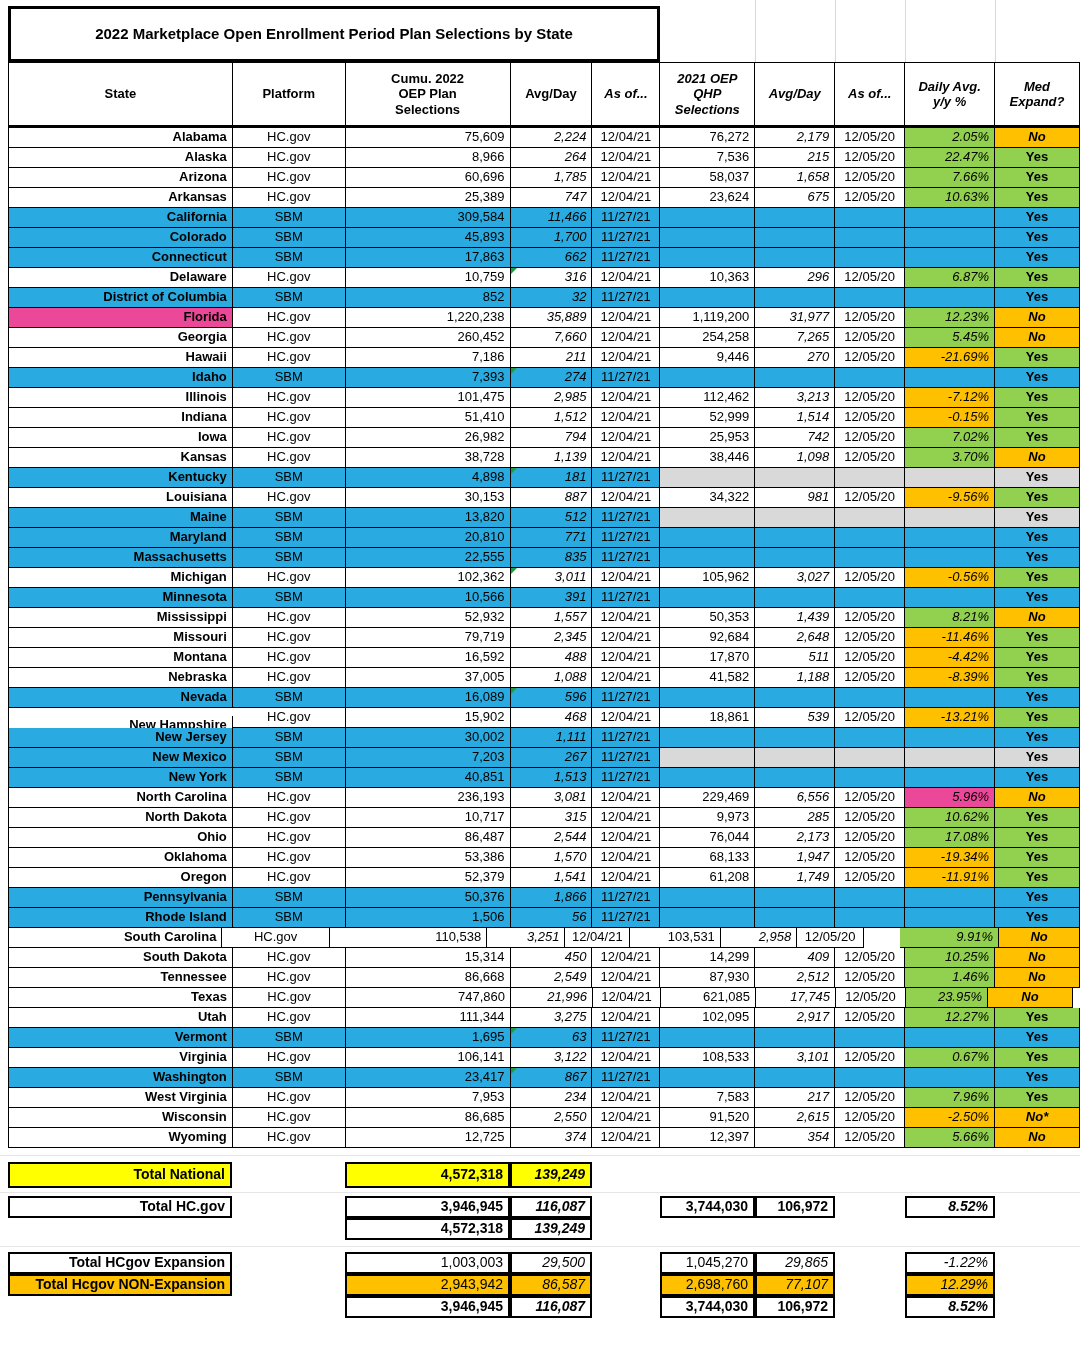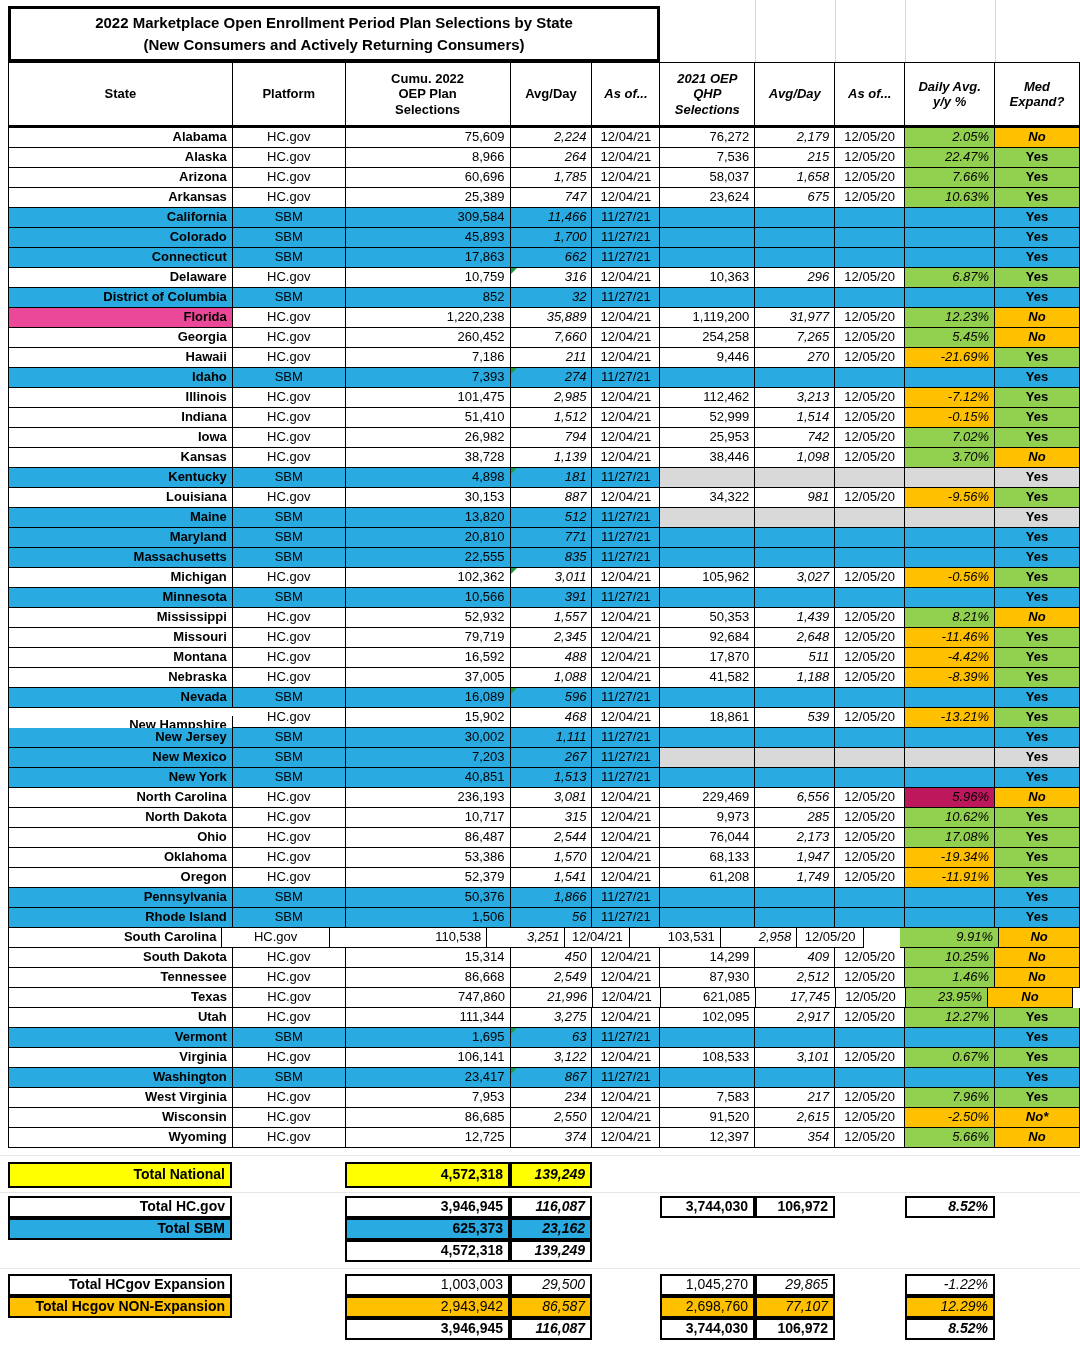--- a/index.html
+++ b/index.html
@@ -32,21 +32,20 @@
 <body>
 
 <div class="page">
   <div class="vline" style="left:755px;"></div>
   <div class="vline" style="left:835px;"></div>
   <div class="vline" style="left:905px;"></div>
   <div class="vline" style="left:995px;"></div>
 
   <div class="title-box">
     <div>2022 Marketplace Open Enrollment Period Plan Selections by State</div>
-    <div>(New Consumers and Actively Returning Consumers)</div>
   </div>
 
   <div class="tbl">
     <div class="hrow" id="header-row">
         <div class="hcell" style="width: 224px;">State</div>
         <div class="hcell" style="width: 113px;">Platform</div>
         <div class="hcell" style="width: 165px;">Cumu. 2022
 OEP Plan
 Selections</div>
         <div class="hcell" style="width: 82px;">Avg/Day</div>
@@ -460,21 +459,21 @@
         </div>
         <div class="drow">
           <div class="dcell ar b" style="width: 224px; background: rgb(255, 255, 255);">North Carolina</div>
           <div class="dcell ac" style="width: 113px; background: rgb(255, 255, 255);">HC.gov</div>
           <div class="dcell ar" style="width: 165px; background: rgb(255, 255, 255);">236,193</div>
           <div class="dcell ar i" style="width: 82px; background: rgb(255, 255, 255);">3,081</div>
           <div class="dcell ac" style="width: 68px; background: rgb(255, 255, 255);">12/04/21</div>
           <div class="dcell ar" style="width: 95px; background: rgb(255, 255, 255);">229,469</div>
           <div class="dcell ar i" style="width: 80px; background: rgb(255, 255, 255);">6,556</div>
           <div class="dcell ac" style="width: 70px; background: rgb(255, 255, 255);">12/05/20</div>
-          <div class="dcell ar i" style="width: 90px; background: #be185d;">5.96%</div>
+          <div class="dcell ar i" style="width: 90px; background: #ec4899;">5.96%</div>
           <div class="dcell ac b i" style="width: 85px; background: rgb(255, 192, 0);">No</div>
         </div>
         <div class="drow">
           <div class="dcell ar b" style="width: 224px; background: rgb(255, 255, 255);">North Dakota</div>
           <div class="dcell ac" style="width: 113px; background: rgb(255, 255, 255);">HC.gov</div>
           <div class="dcell ar" style="width: 165px; background: rgb(255, 255, 255);">10,717</div>
           <div class="dcell ar i" style="width: 82px; background: rgb(255, 255, 255);">315</div>
           <div class="dcell ac" style="width: 68px; background: rgb(255, 255, 255);">12/04/21</div>
           <div class="dcell ar" style="width: 95px; background: rgb(255, 255, 255);">9,973</div>
           <div class="dcell ar i" style="width: 80px; background: rgb(255, 255, 255);">285</div>
@@ -689,26 +688,20 @@
           <div class="tc sp" style="width: 113px;"></div>
           <div class="tc bordered b" style="width: 165px;">3,946,945</div>
           <div class="tc bordered b i" style="width: 82px;">116,087</div>
           <div class="tc sp" style="width: 68px;"></div>
           <div class="tc bordered b" style="width: 95px;">3,744,030</div>
           <div class="tc bordered b" style="width: 80px;">106,972</div>
           <div class="tc sp" style="width: 70px;"></div>
           <div class="tc bordered b i" style="width: 90px;">8.52%</div>
         </div>
         <div class="trow" style="height: 22px;">
-          <div class="tc bordered b" style="width: 224px; background: rgb(41, 171, 226);">Total SBM</div>
-          <div class="tc sp" style="width: 113px;"></div>
-          <div class="tc bordered b" style="width: 165px; background: rgb(41, 171, 226);">625,373</div>
-          <div class="tc bordered b i" style="width: 82px; background: rgb(41, 171, 226);">23,162</div>
-        </div>
-        <div class="trow" style="height: 22px;">
           <div class="tc sp" style="width: 224px;"></div>
           <div class="tc sp" style="width: 113px;"></div>
           <div class="tc bordered b" style="width: 165px;">4,572,318</div>
           <div class="tc bordered b i" style="width: 82px;">139,249</div>
         </div>
         <div class="gap" style="height: 12px;"></div>
         <div class="trow" style="height: 22px;">
           <div class="tc bordered b" style="width: 224px;">Total HCgov Expansion</div>
           <div class="tc sp" style="width: 113px;"></div>
           <div class="tc bordered" style="width: 165px;">1,003,003</div>

